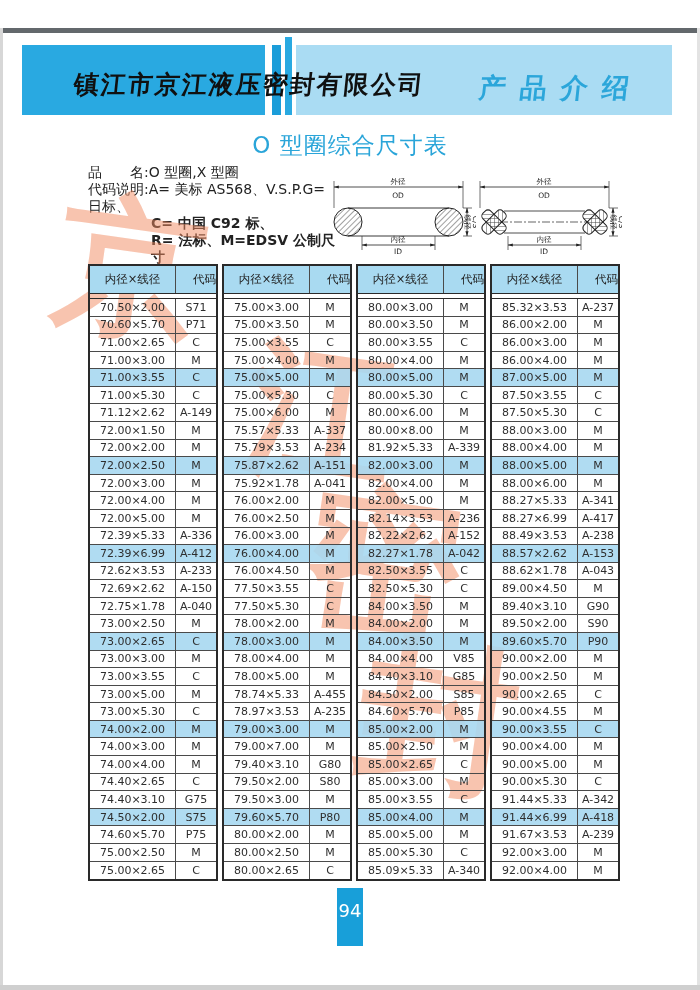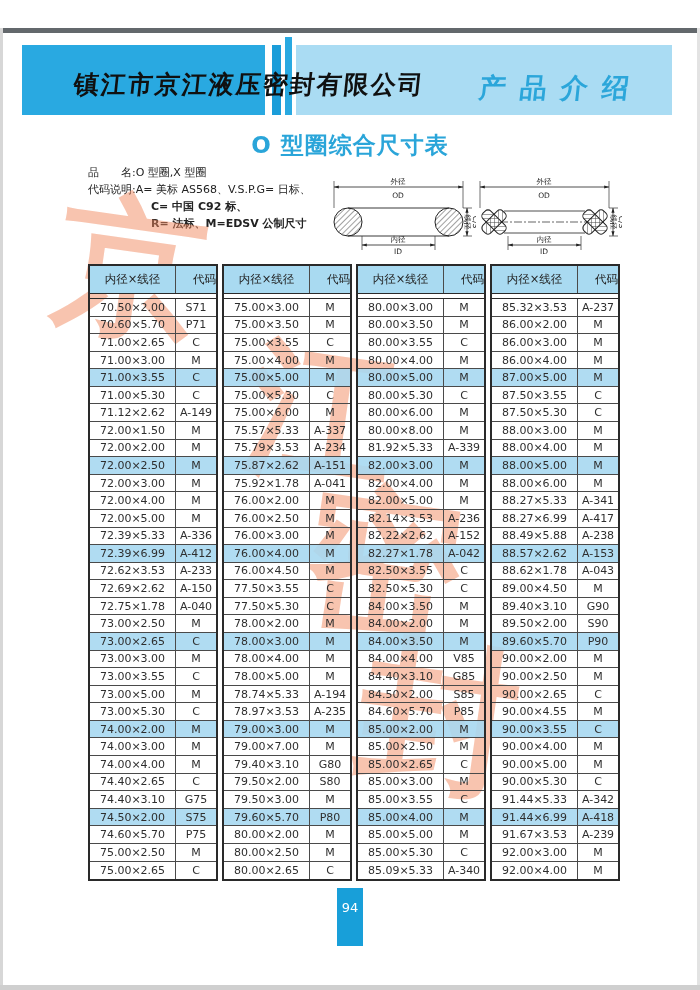--- a/index.html
+++ b/index.html
@@ -16,24 +16,24 @@
   .band-bar1{position:absolute;left:272px;top:45px;width:9px;height:70px;background:#1b9dd9;}
   .band-bar2{position:absolute;left:285px;top:37px;width:7px;height:78px;background:#29a9e1;}
   .band-light{position:absolute;left:296px;top:45px;width:376px;height:70px;background:#aadcf3;}
   .company{position:absolute;left:74px;top:68px;width:420px;font-family:"DejaVu Serif","Liberation Serif",serif;
            font-size:25px;font-weight:bold;color:#101010;letter-spacing:2px;transform:skewX(-6deg);}
   .section-title{position:absolute;left:450px;top:70px;width:222px;text-align:center;
            font-size:27px;font-weight:bold;color:#2ba6da;letter-spacing:14px;
            font-family:"DejaVu Serif","Liberation Serif",serif;transform:skewX(-6deg);}
 
   .doc-title{position:absolute;left:0;top:130px;width:700px;text-align:center;
-           font-size:23px;font-weight:bold;color:#2aa5d9;letter-spacing:1px;}
+           font-size:23px;font-weight:normal;color:#2aa5d9;letter-spacing:1px;}
 
   
-  .info{position:absolute;left:88px;top:164px;width:250px;font-size:11px;color:#222;line-height:17px;}
+  .info{position:absolute;left:88px;top:164px;width:250px;font-size:14px;color:#222;line-height:17px;}
   .info .indent{padding-left:63px;font-weight:bold;}
 
   
   .wm span{position:absolute;font-family:"DejaVu Serif","Liberation Serif",serif;font-weight:bold;
            color:rgba(242,137,96,0.5);z-index:1;transform:rotate(8deg);}
   .wm .w1{left:55px;top:170px;font-size:150px;}
   .wm .w2{left:245px;top:315px;font-size:150px;}
   .wm .w3{left:305px;top:460px;font-size:155px;}
   .wm .w4{left:358px;top:612px;font-size:160px;}
 
@@ -53,21 +53,21 @@
   .h-code{flex:1;text-align:right;}
   .t-row{display:flex;height:17.58px;box-sizing:border-box;align-items:center;font-size:11px;color:#2e2e2e;}
   .t-row:not(:last-child){border-bottom:1px solid #4a4a4a;}
   .t-row.hl{background:rgba(167,216,241,0.9);}
   .c-size{width:85px;text-align:center;border-right:1px solid #4a4a4a;align-self:stretch;
           display:flex;align-items:center;justify-content:center;}
   .c-code{flex:1;text-align:center;}
 
   
   .page-num{position:absolute;left:337px;top:888px;width:26px;height:58px;background:#189fd9;
-            color:#fff;font-size:13px;text-align:center;padding-top:12px;box-sizing:border-box;z-index:2;}
+            color:#fff;font-size:18px;text-align:center;padding-top:12px;box-sizing:border-box;z-index:2;}
 </style>
 </head>
 <body>
 
 <div class="page">
   <div class="edge-top"></div>
   <div class="edge-left"></div>
   <div class="edge-right"></div>
   <div class="edge-bottom"></div>
 
@@ -391,21 +391,21 @@
           <div class="t-row">
             <div class="c-size">78.00×4.00</div>
             <div class="c-code">M</div>
           </div>
           <div class="t-row">
             <div class="c-size">78.00×5.00</div>
             <div class="c-code">M</div>
           </div>
           <div class="t-row">
             <div class="c-size">78.74×5.33</div>
-            <div class="c-code">A-194</div>
+            <div class="c-code">A-455</div>
           </div>
           <div class="t-row">
             <div class="c-size">78.97×3.53</div>
             <div class="c-code">A-235</div>
           </div>
           <div class="t-row hl">
             <div class="c-size">79.00×3.00</div>
             <div class="c-code">M</div>
           </div>
           <div class="t-row">
@@ -634,21 +634,21 @@
           </div>
           <div class="t-row">
             <div class="c-size">88.27×5.33</div>
             <div class="c-code">A-341</div>
           </div>
           <div class="t-row">
             <div class="c-size">88.27×6.99</div>
             <div class="c-code">A-417</div>
           </div>
           <div class="t-row">
-            <div class="c-size">88.49×5.88</div>
+            <div class="c-size">88.49×3.53</div>
             <div class="c-code">A-238</div>
           </div>
           <div class="t-row hl">
             <div class="c-size">88.57×2.62</div>
             <div class="c-code">A-153</div>
           </div>
           <div class="t-row">
             <div class="c-size">88.62×1.78</div>
             <div class="c-code">A-043</div>
           </div>

